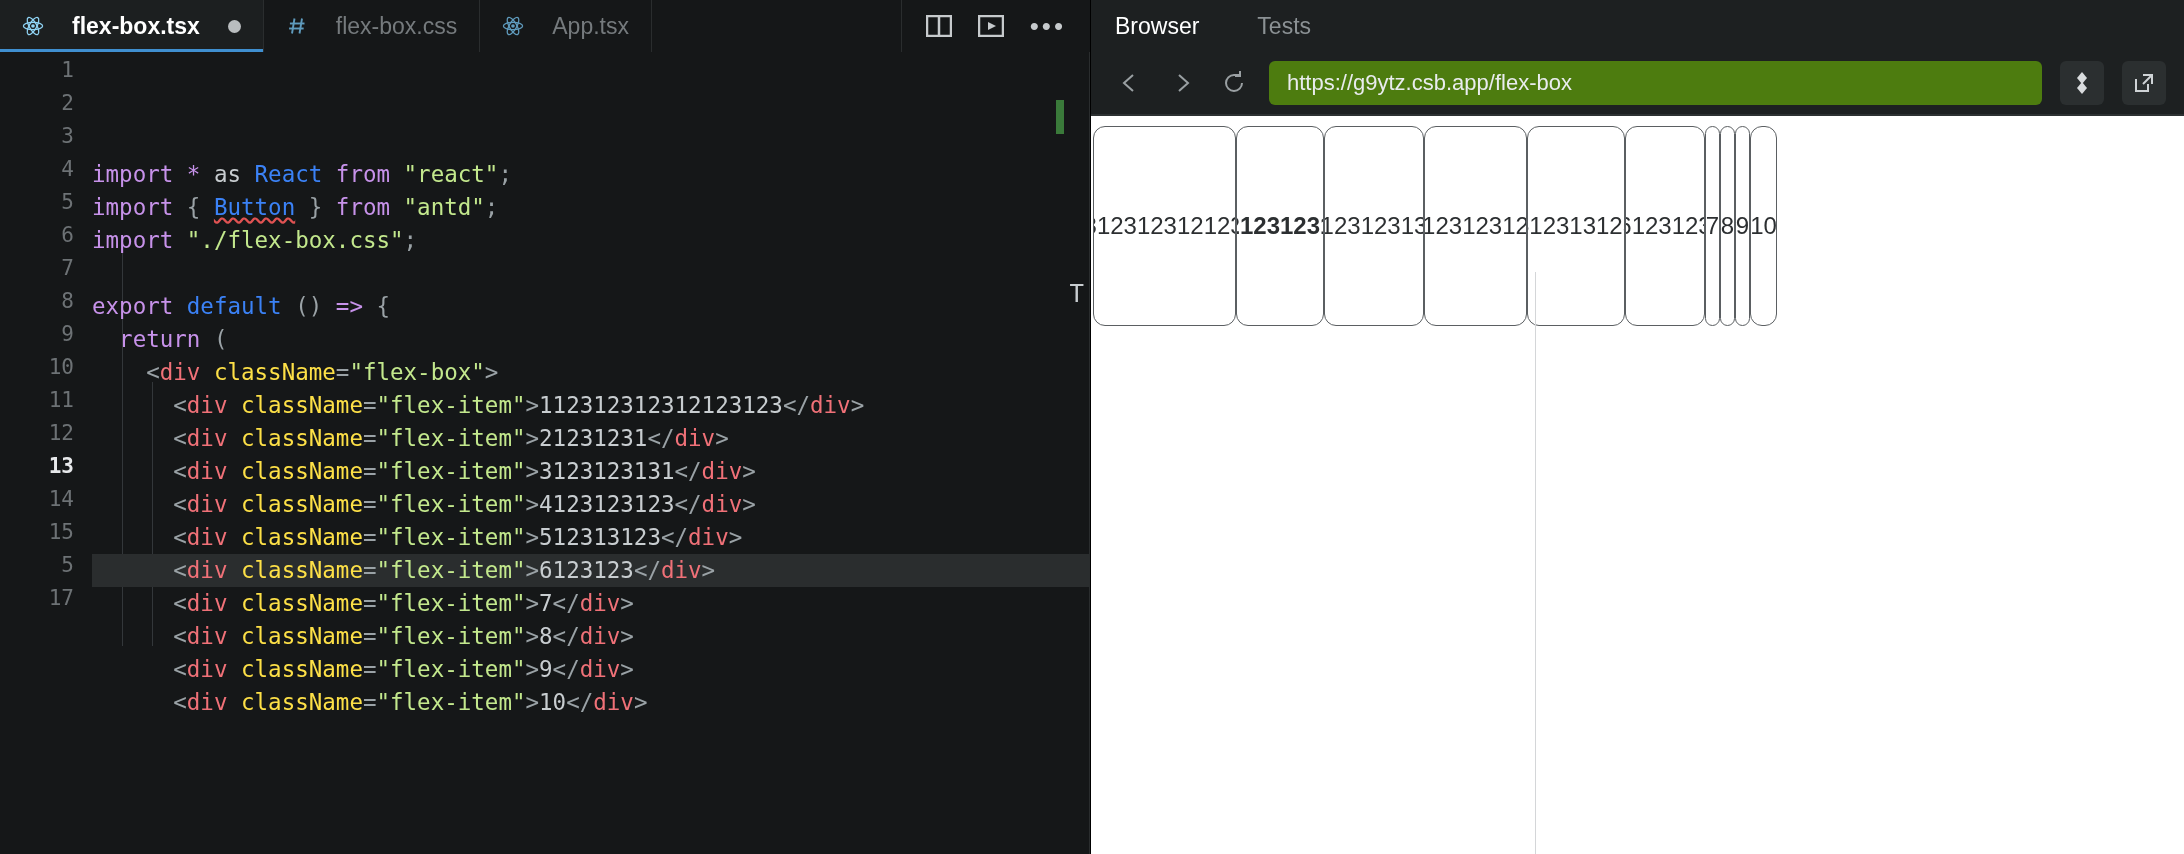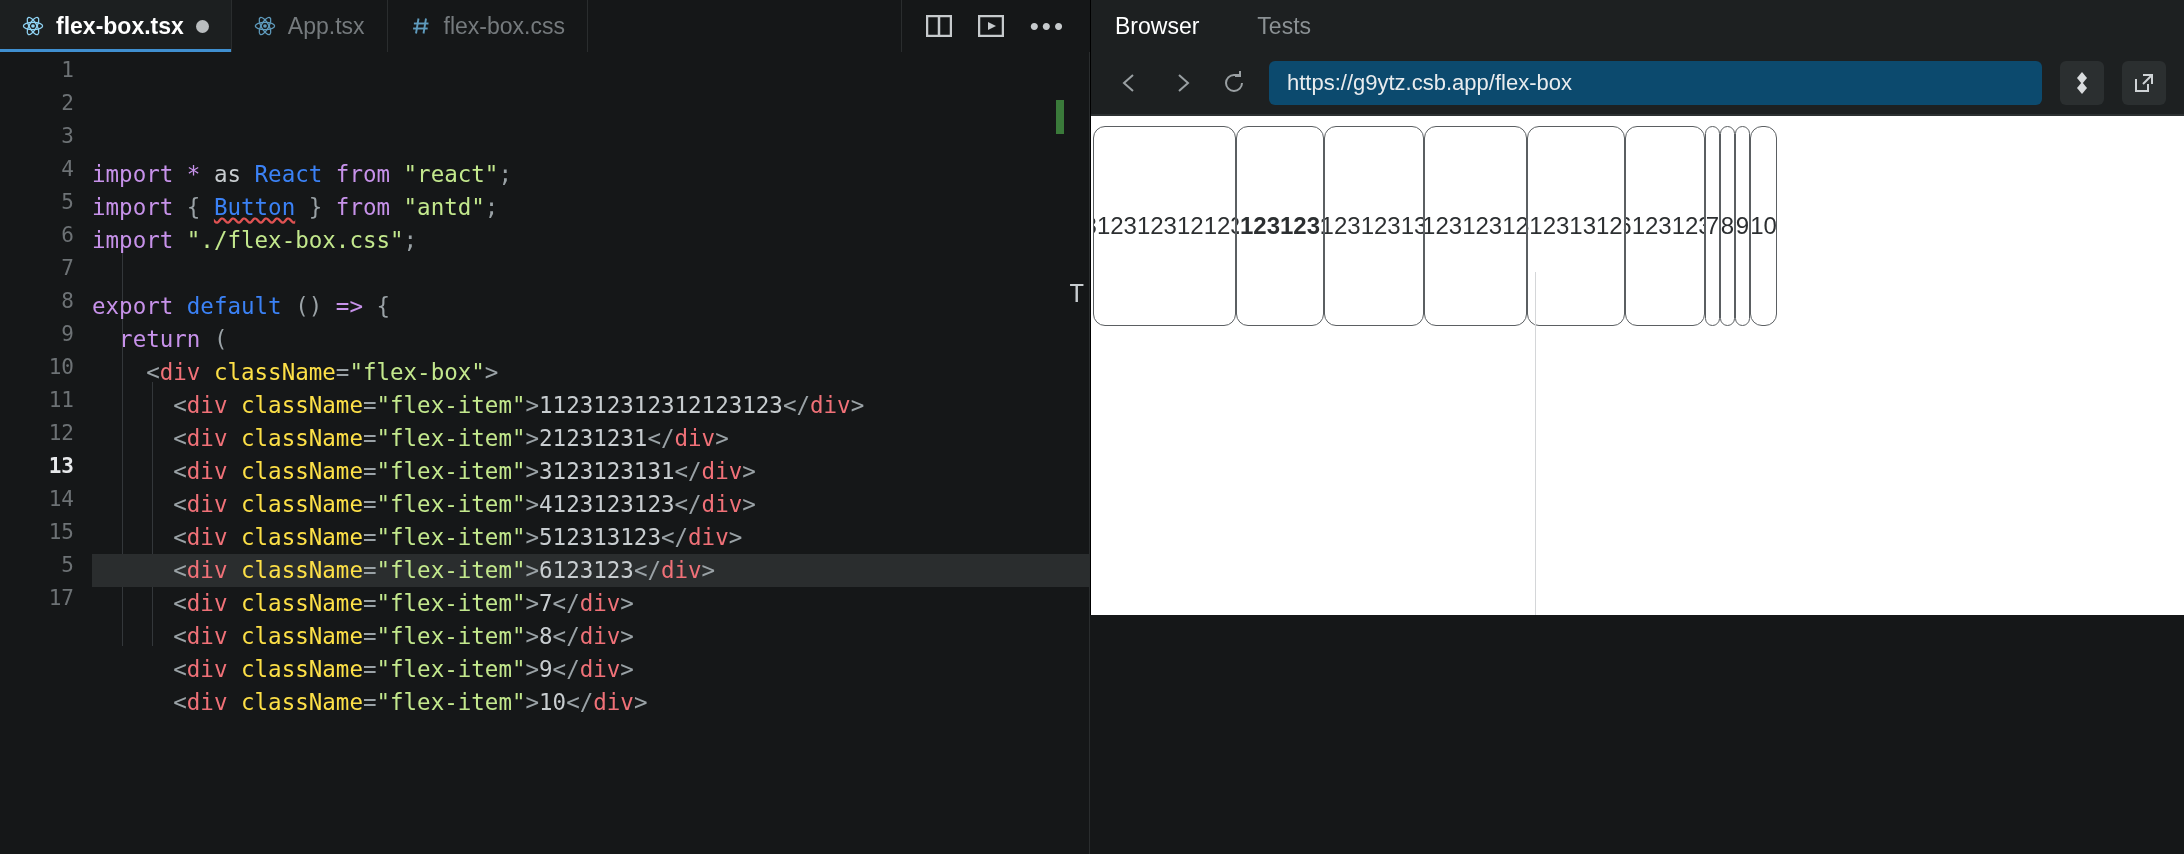--- a/index.html
+++ b/index.html
@@ -18,21 +18,21 @@
     display: flex; flex-direction: column;
     position: relative;
     overflow: hidden;
   }
   .tabbar {
     height: 52px; display: flex; align-items: stretch;
     background: #151718;
     flex: 0 0 52px;
   }
   .tab {
-    display: flex; align-items: center; gap: 12px;
+    display: flex; align-items: center; gap: 28px;
     padding: 0 22px;
     border-right: 1px solid #2a2d2e;
     font-size: 23px;
     color: #757a7d;
     position: relative;
     cursor: pointer;
     white-space: nowrap;
   }
   .tab.active { color: #ffffff; background: #1c1f20; }
   .tab.active::after {
@@ -103,21 +103,21 @@
   .char-mark {
     position: absolute; right: 6px; color: #c8cdd0;
     font-family: "DejaVu Sans Mono", monospace; font-size: 24px;
   }
   .editor-edge {
     position: absolute; top: 52px; right: 0; bottom: 0; width: 1px; background: #2a2d2e;
   }
 
   
   .browser-pane {
-    width: 1094px; height: 615px;
+    width: 1094px; height: 854px;
     background: #1d2021;
     display: flex; flex-direction: column;
     border-left: 1px solid #000;
   }
   .browser-tabbar {
     height: 52px; flex: 0 0 52px;
     display: flex; align-items: center;
     padding-left: 24px; gap: 58px;
     background: #1d2021;
     font-size: 23px;
@@ -130,21 +130,21 @@
     display: flex; align-items: center;
     gap: 18px; padding: 0 18px 0 22px;
     background: #1d2021;
   }
   .nav-btn {
     width: 34px; height: 34px; display:flex; align-items:center; justify-content:center;
     color: #9aa0a3; cursor: pointer;
   }
   .url-input {
     flex: 1; height: 44px;
-    background: #0c4a6e; border: none; border-radius: 6px;
+    background: #4d7c0f; border: none; border-radius: 6px;
     color: #e9ecee; font-size: 22px;
     padding: 0 18px;
     font-family: "Liberation Sans", sans-serif;
     outline: none;
   }
   .url-action {
     width: 44px; height: 44px; border-radius: 6px;
     background: #2b2f30;
     display:flex; align-items:center; justify-content:center;
     color: #cfd3d6; cursor: pointer;
@@ -208,39 +208,39 @@
                 <ellipse cx="12" cy="12" rx="10.5" ry="4" fill="none" stroke="#8fd3f4" stroke-width="1.4" transform="rotate(60 12 12)"></ellipse>
                 <ellipse cx="12" cy="12" rx="10.5" ry="4" fill="none" stroke="#8fd3f4" stroke-width="1.4" transform="rotate(120 12 12)"></ellipse>
                 <circle cx="12" cy="12" r="2" fill="#8fd3f4"></circle>
               </svg>
             </span>
             <span style="font-weight: bold;">flex-box.tsx</span>
             <span class="dirty-dot"></span>
           </div>
           <div class="tab">
             <span class="tab-icon">
+              <svg width="20" height="20" viewBox="0 0 24 24">
+                <line x1="9" y1="3" x2="6" y2="21" stroke="#5f9bbd" stroke-width="2.3"></line>
+                <line x1="18" y1="3" x2="15" y2="21" stroke="#5f9bbd" stroke-width="2.3"></line>
+                <line x1="3.5" y1="9" x2="21" y2="9" stroke="#5f9bbd" stroke-width="2.3"></line>
+                <line x1="2.5" y1="15" x2="20" y2="15" stroke="#5f9bbd" stroke-width="2.3"></line>
+              </svg>
+            </span>
+            <span>flex-box.css</span>
+          </div>
+          <div class="tab">
+            <span class="tab-icon">
               <svg width="22" height="22" viewBox="0 0 24 24">
                 <ellipse cx="12" cy="12" rx="10.5" ry="4" fill="none" stroke="#5f9bbd" stroke-width="1.4"></ellipse>
                 <ellipse cx="12" cy="12" rx="10.5" ry="4" fill="none" stroke="#5f9bbd" stroke-width="1.4" transform="rotate(60 12 12)"></ellipse>
                 <ellipse cx="12" cy="12" rx="10.5" ry="4" fill="none" stroke="#5f9bbd" stroke-width="1.4" transform="rotate(120 12 12)"></ellipse>
                 <circle cx="12" cy="12" r="2" fill="#5f9bbd"></circle>
               </svg>
             </span>
             <span>App.tsx</span>
-          </div>
-          <div class="tab">
-            <span class="tab-icon">
-              <svg width="20" height="20" viewBox="0 0 24 24">
-                <line x1="9" y1="3" x2="6" y2="21" stroke="#5f9bbd" stroke-width="2.3"></line>
-                <line x1="18" y1="3" x2="15" y2="21" stroke="#5f9bbd" stroke-width="2.3"></line>
-                <line x1="3.5" y1="9" x2="21" y2="9" stroke="#5f9bbd" stroke-width="2.3"></line>
-                <line x1="2.5" y1="15" x2="20" y2="15" stroke="#5f9bbd" stroke-width="2.3"></line>
-              </svg>
-            </span>
-            <span>flex-box.css</span>
           </div>
         </div>
       <div class="tab-spacer"></div>
       <div class="tab-actions">
         <span class="act">
           <svg width="26" height="22" viewBox="0 0 26 22">
               <rect x="1" y="1" width="24" height="20" fill="none" stroke="#c6cacc" stroke-width="2.5"></rect>
               <line x1="13" y1="1" x2="13" y2="21" stroke="#c6cacc" stroke-width="2.5"></line>
             </svg>
         </span>

